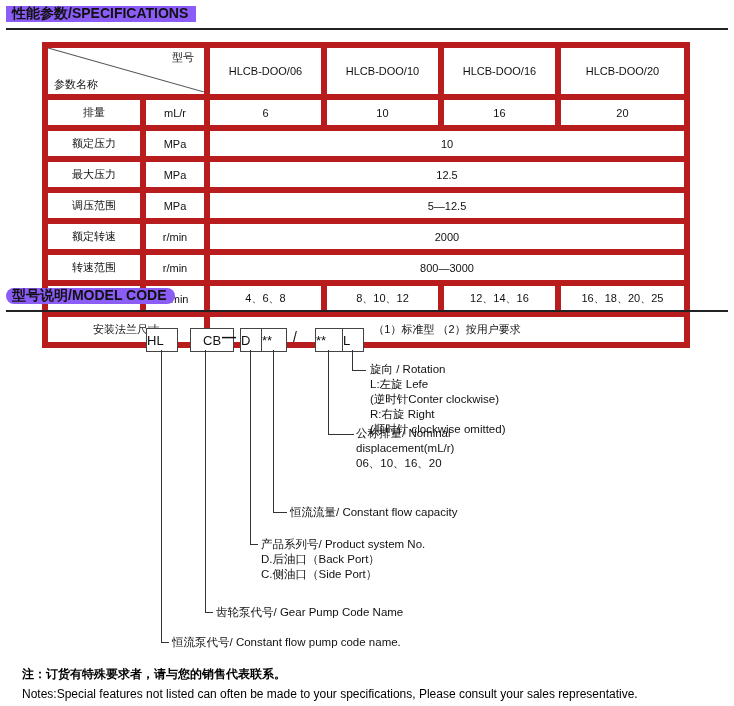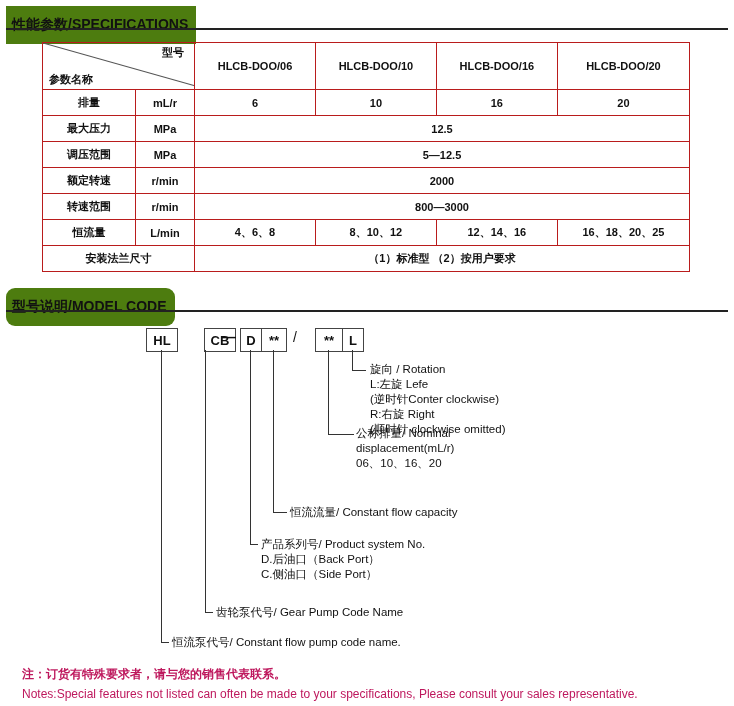--- a/index.html
+++ b/index.html
@@ -14,22 +14,22 @@
     color: #1a1a1a;
     position: relative;
     overflow: hidden;
   }
 
   
   .section-head {
     position: absolute;
     display: flex;
     align-items: center;
-    background: #4d7c0f;
-    height: 38px;
+    background: #8b5cf6;
+    height: 16px;
     padding: 0 8px 0 6px;
     font-size: 14px;
     font-weight: bold;
     color: #111;
     white-space: nowrap;
   }
   .section-rule {
     position: absolute;
     height: 2px;
     background: #222;
@@ -40,27 +40,26 @@
   
   .spec-table {
     position: absolute;
     left: 42px;
     top: 42px;
     width: 648px;
     border-collapse: collapse;
     font-size: 11px;
   }
   .spec-table td {
-    border: 1px solid #b91c1c;
+    border: 6px solid #b91c1c;
     text-align: center;
     vertical-align: middle;
     padding: 3px 2px;
     height: 19px;
     color: #111;
-    font-weight: bold;
   }
   .spec-table td.label {
     width: 88px;
   }
   .spec-table td.unit {
     width: 54px;
   }
   .corner-cell {
     position: relative;
     padding: 0 !important;
@@ -98,24 +97,23 @@
     left: 0;
     top: 316px;
     width: 734px;
     height: 360px;
   }
   .code-box {
     position: absolute;
     border: 1px solid #444;
     background: #fff;
     font-size: 13px;
-    font-weight: bold;
+    font-weight: normal;
     display: flex;
     align-items: center;
-    justify-content: center;
     color: #111;
     height: 22px;
   }
   .dash {
     position: absolute;
     font-size: 14px;
     font-weight: bold;
     color: #111;
   }
   .slash {
@@ -139,21 +137,21 @@
     color: #111;
     line-height: 15px;
     white-space: nowrap;
   }
 
   
   .footer {
     position: absolute;
     left: 22px;
     font-size: 12px;
-    color: #be185d;
+    color: #000000;
     white-space: nowrap;
   }
 </style>
 </head>
 <body>
 
 <div class="section-head" style="left:6px; top:6px;">
   <span>性能参数/SPECIFICATIONS</span>
 </div>
 <div class="section-rule" style="top:28px;"></div>
@@ -176,20 +174,25 @@
 
   <tr>
     <td class="label">排量</td>
     <td class="unit">mL/r</td>
     <td>6</td>
     <td>10</td>
     <td>16</td>
     <td>20</td>
   </tr>
 
+  <tr>
+    <td class="label">额定压力</td>
+    <td class="unit">MPa</td>
+    <td colspan="4">10</td>
+  </tr>
 
   <tr>
     <td class="label">最大压力</td>
     <td class="unit">MPa</td>
     <td colspan="4">12.5</td>
   </tr>
 
   <tr>
     <td class="label">调压范围</td>
     <td class="unit">MPa</td>
@@ -227,21 +230,21 @@
 <div class="section-head" style="left:6px; top:288px;border-radius:9px;">
   <span>型号说明/MODEL CODE</span>
 </div>
 <div class="section-rule" style="top:310px;"></div>
 
 <div class="code-area">
 
   <div class="code-box" style="left:146px; top:12px; width:30px;">
     <span>HL</span>
   </div>
-  <div class="code-box" style="left:204px; top:12px; width:30px;">
+  <div class="code-box" style="left:190px; top:12px; width:30px;padding-left:12px;">
     <span>CB</span>
   </div>
   <div class="dash" style="left:222px; top:13px;">—</div>
   <div class="code-box" style="left:240px; top:12px; width:20px;">
     <span>D</span>
   </div>
   <div class="code-box" style="left:261px; top:12px; width:24px;">
     <span>**</span>
   </div>
   <div class="slash" style="left:293px; top:13px;">/</div>

